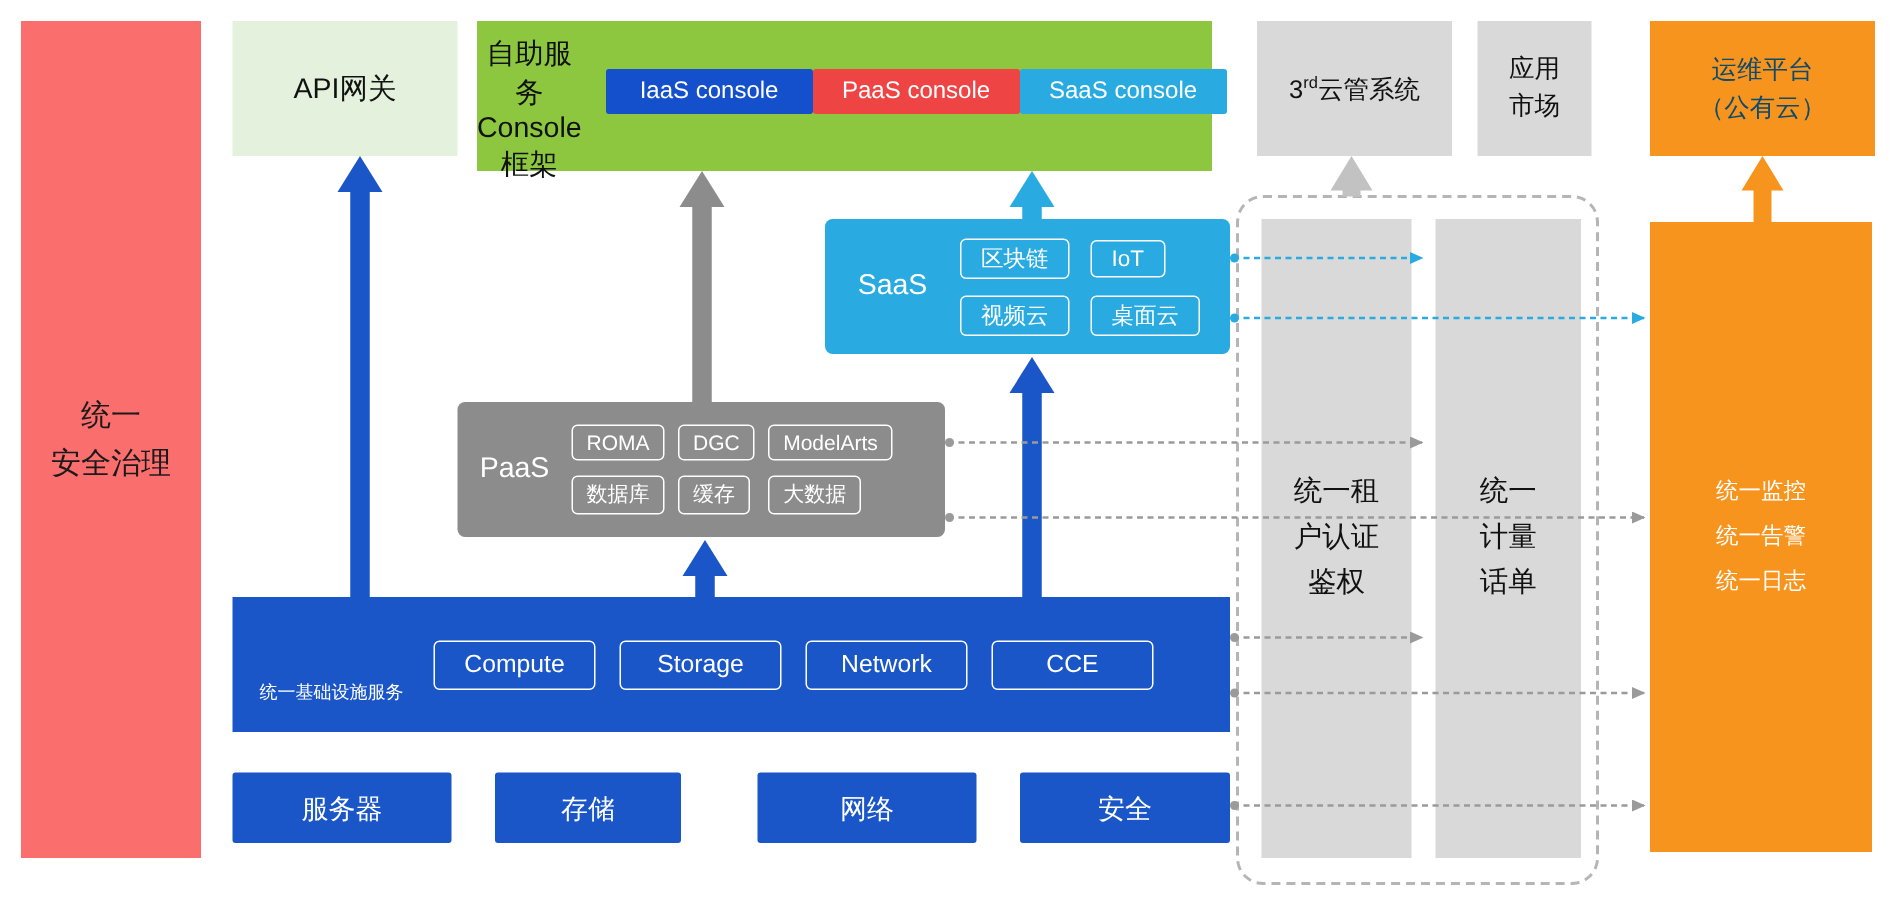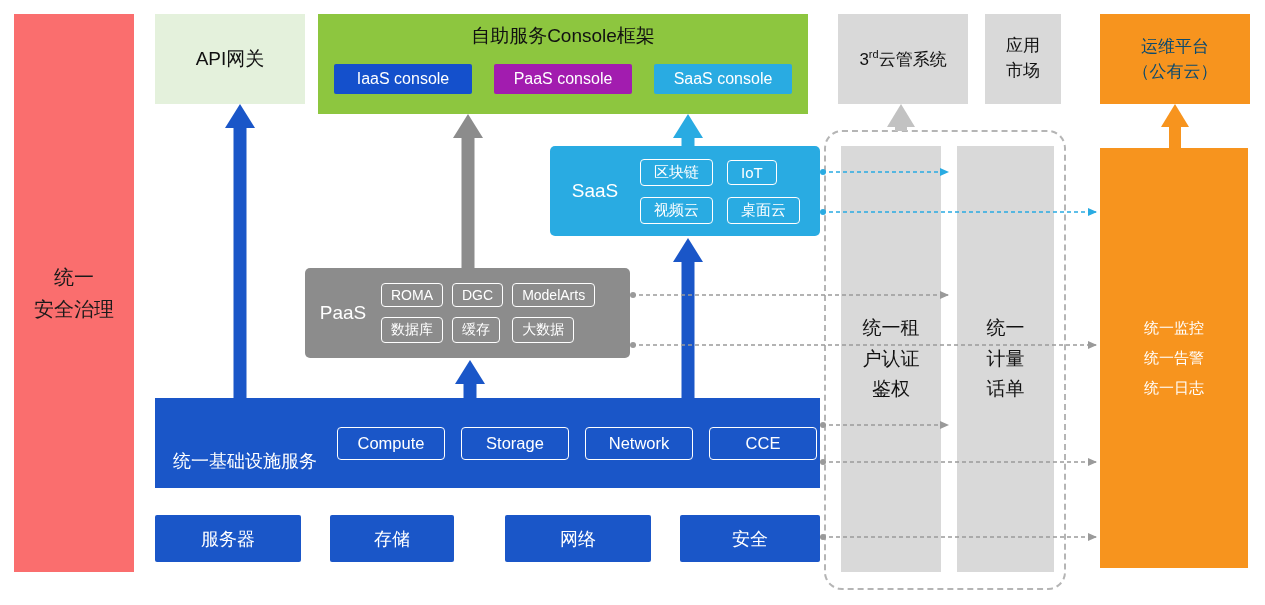--- a/index.html
+++ b/index.html
@@ -10,47 +10,47 @@
   .canvas { position:relative; width:1265px; height:605px; background:#fff; overflow:hidden; }
   .abs { position:absolute; }
   .center { display:flex; align-items:center; justify-content:center; text-align:center; }
   .pre { white-space:pre-line; }
 
   
   .security { left:14px; top:14px; width:120px; height:558px; background:#fa6e6e; color:#1a1a1a; font-size:20px; line-height:1.6; }
 
   
   .api-gw { left:155px; top:14px; width:150px; height:90px; background:#e4f1dc; color:#111; font-size:19px; }
-  .console { left:318px; top:14px; width:490px; height:100px; background:#8dc63f; display:flex; flex-direction:column; }
+  .console { left:318px; top:14px; width:490px; height:100px; background:#8dc63f; display:flex; flex-direction:row; }
   .console-title { padding-top:9px; text-align:center; color:#111; font-size:19px; }
   .console-items { flex:1; display:flex; align-items:center; justify-content:space-between; padding:0 16px 6px 16px; }
   .console-item { width:138px; height:30px; color:#fff; font-size:16px; border-radius:2px; display:flex; align-items:center; justify-content:center; }
   .c-iaas { background:#1450cc; }
-  .c-paas { background:#a21caf; }
+  .c-paas { background:#ef4444; }
   .c-saas { background:#29abe2; }
   .third { left:838px; top:14px; width:130px; height:90px; background:#d9d9d9; color:#111; font-size:17px; }
   .third sup { font-size:11px; }
   .market { left:985px; top:14px; width:76px; height:90px; background:#d9d9d9; color:#111; font-size:17px; line-height:1.45; }
   .omp { left:1100px; top:14px; width:150px; height:90px; background:#f7941e; color:#0c4a6e; font-size:17px; line-height:1.5; }
 
   
   .saas-box { left:550px; top:146px; width:270px; height:90px; background:#29abe2; border-radius:5px; display:flex; align-items:center; color:#fff; }
   .saas-label { flex:0 0 90px; text-align:center; font-size:19px; }
   .saas-grid { display:grid; grid-template-columns:auto auto; gap:11px 14px; justify-items:start; align-items:center; }
   .tag { border:1.5px solid #fff; border-radius:4px; color:#fff; font-size:15px; padding:3px 13px; white-space:nowrap; }
 
   
   .paas-box { left:305px; top:268px; width:325px; height:90px; background:#8c8c8c; border-radius:5px; display:flex; align-items:center; color:#fff; }
   .paas-label { flex:0 0 76px; text-align:center; font-size:19px; }
   .paas-grid { display:grid; grid-template-columns:auto auto auto; gap:10px 9px; justify-items:start; align-items:center; }
   .tag-sm { border:1.5px solid #fff; border-radius:4px; color:#fff; font-size:14px; padding:3px 9px; white-space:nowrap; }
 
   
   .iaas-box { left:155px; top:398px; width:665px; height:90px; background:#1a56c8; color:#fff; display:flex; align-items:center; padding-left:18px; gap:16px; }
-  .iaas-label { font-size:18px; white-space:nowrap; margin-right:4px;margin-top:36px; }
+  .iaas-label { font-size:12px; white-space:nowrap; margin-right:4px;margin-top:36px; }
   .iaas-item { border:1.5px solid #fff; border-radius:4px; font-size:16.5px; width:108px; padding:6px 0; text-align:center; }
 
   
   .hw { top:515px; height:47px; background:#1a56c8; color:#fff; font-size:18px; border-radius:2px; }
   .hw1 { left:155px; width:146px; }
   .hw2 { left:330px; width:124px; }
   .hw3 { left:505px; width:146px; }
   .hw4 { left:680px; width:140px; }
 
   

